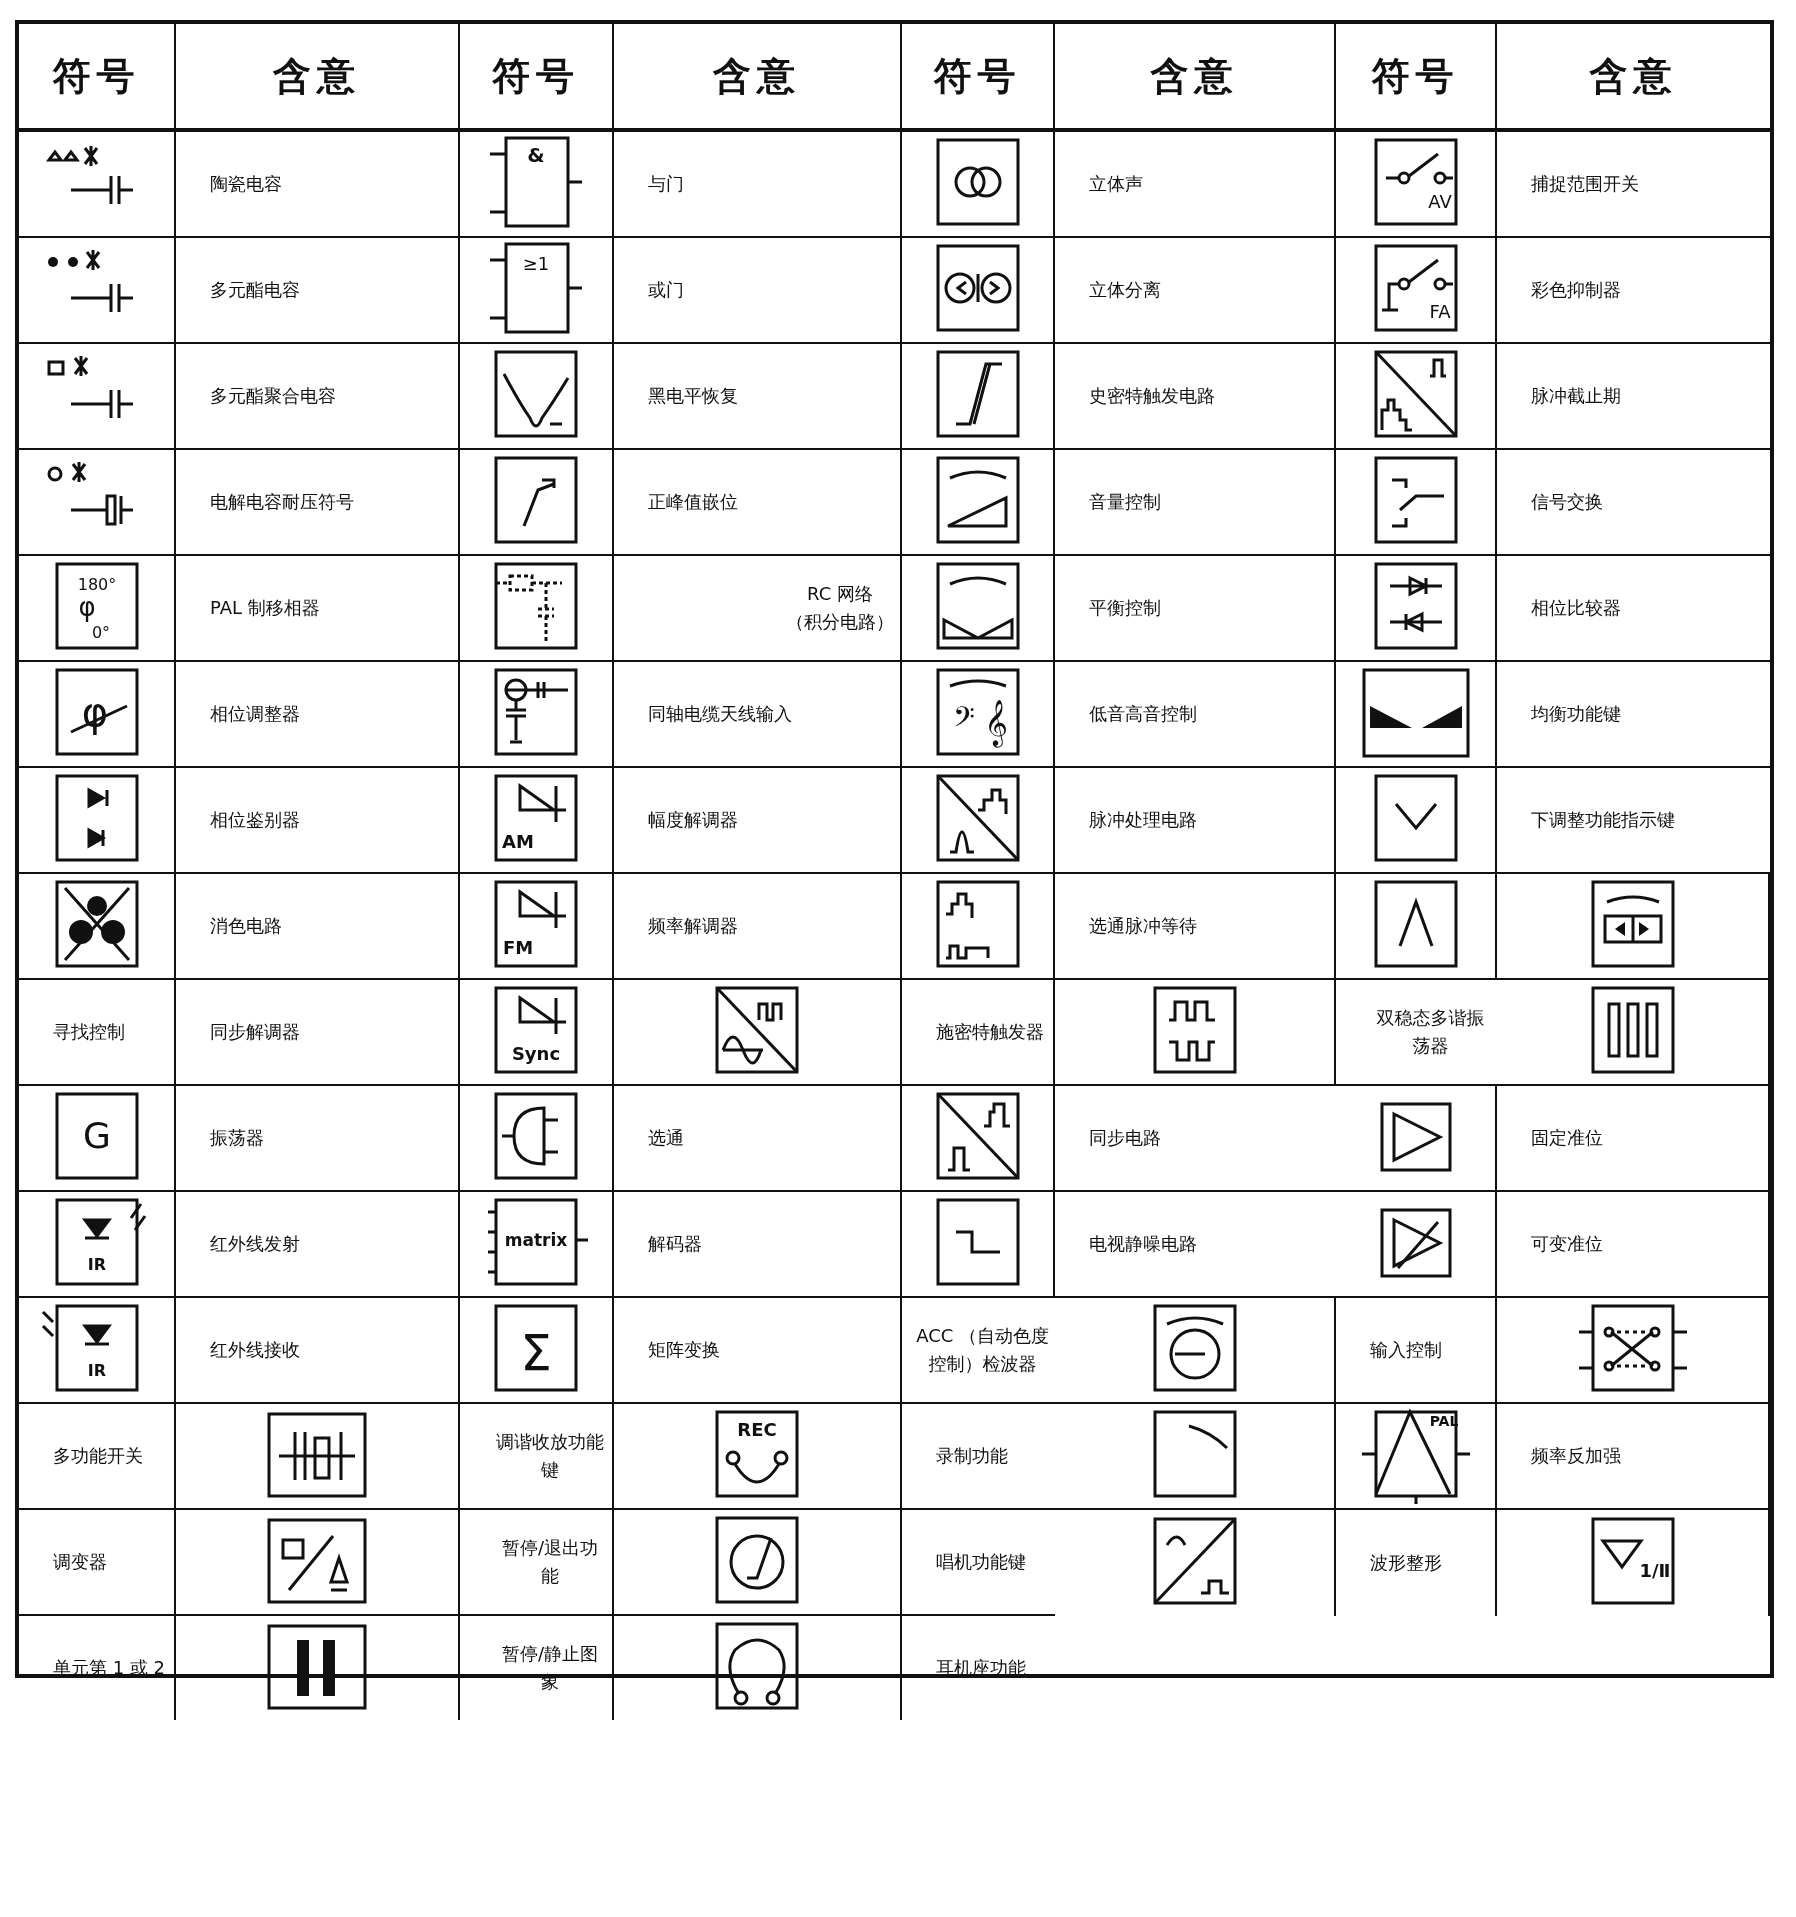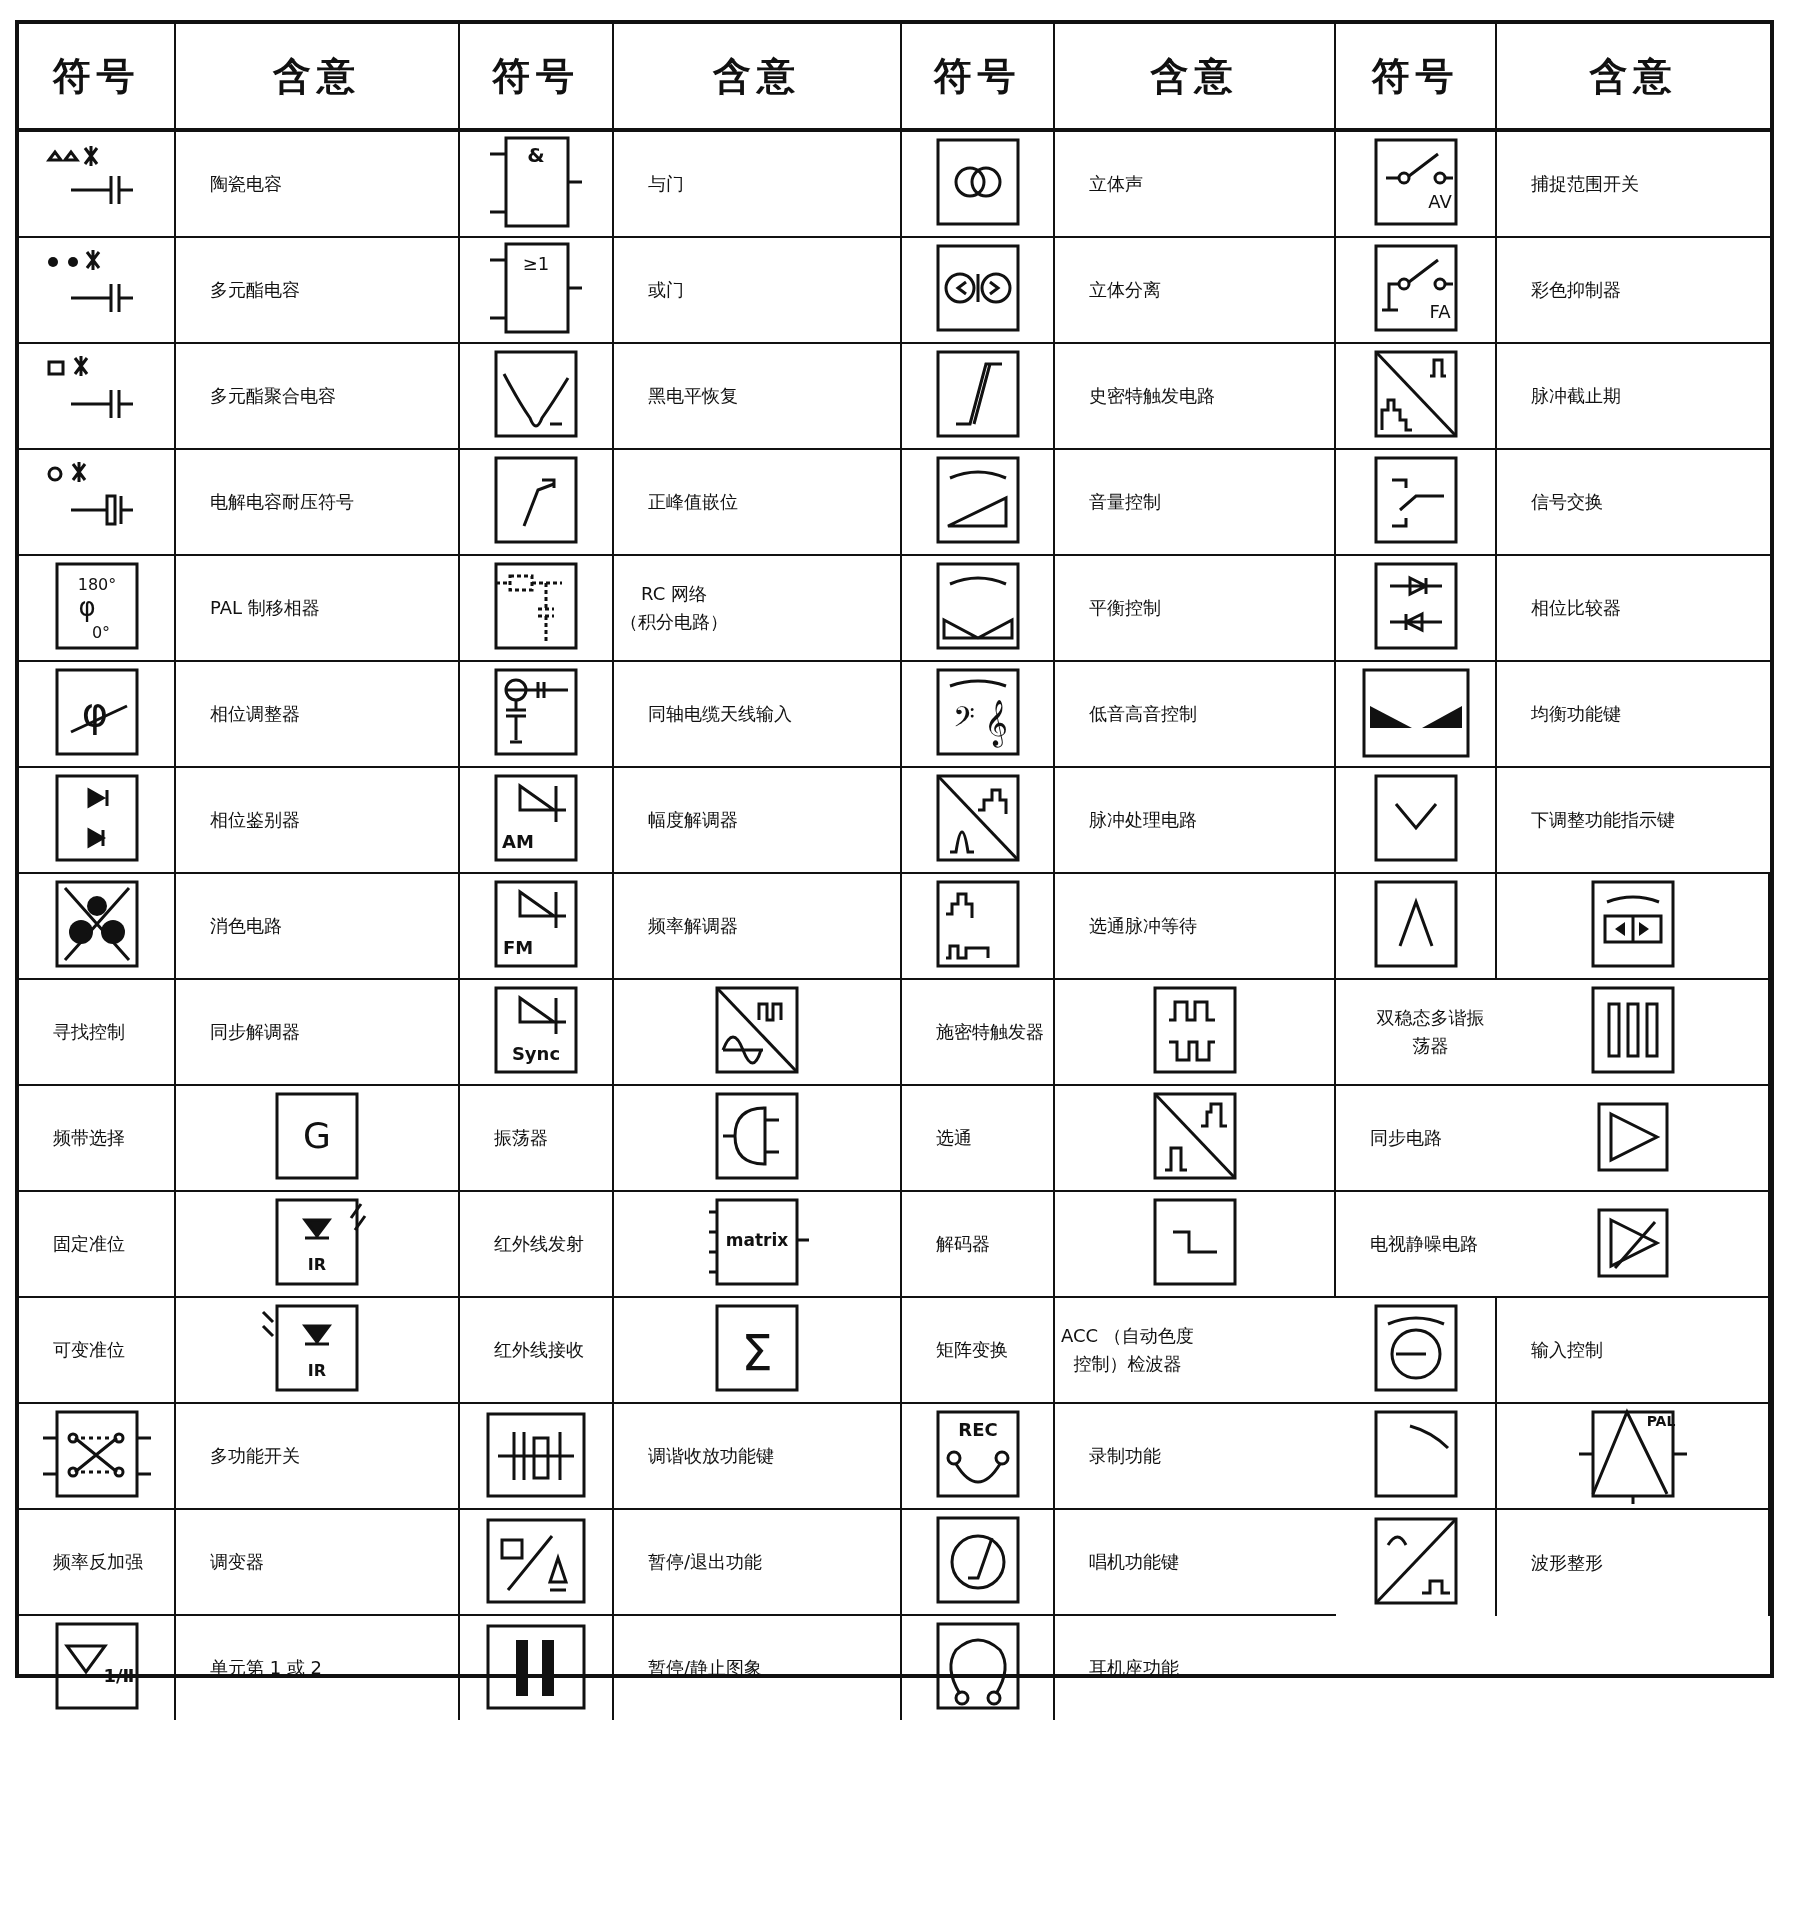--- a/index.html
+++ b/index.html
@@ -10,21 +10,21 @@
   .grid { display:grid; width:100%; height:100%;
           grid-template-columns: 157px 284px 154px 288px 153px 281px 161px 1fr;
           grid-template-rows: 108px repeat(15, 1fr); }
   .cell { border-right:2px solid #111; border-bottom:2px solid #111; box-sizing:border-box;
           display:flex; align-items:center; justify-content:center; position:relative; }
   .cell.lastcol { border-right:none; }
   .cell.lastrow { border-bottom:none; }
   .hdr { font-size:38px; font-weight:bold; letter-spacing:6px; }
   .hdrrow { border-bottom:4px solid #111; }
   .mean { font-size:18px; text-align:center; line-height:1.55; padding:12px 6px; justify-content:flex-start; padding-left:34px; }
-  .mean.center { justify-content:flex-start; padding-left:6px; }
+  .mean.center { justify-content:flex-end; padding-left:6px; }
   .sym svg { width:112px; height:100px; overflow:visible; }
   .sym svg * { vector-effect:non-scaling-stroke; }
 </style>
 </head>
 <body>
 
 <div id="tbl">
   <div class="grid" id="grid">
       <div class="cell hdr hdrrow">符号</div>
       <div class="cell hdr hdrrow">含意</div>
@@ -479,25 +479,20 @@
         </div>
       </div>
       <div class="cell sym">
         <span><svg viewBox="0 0 112 100">
             <rect x="16" y="8" width="80" height="84" stroke="#111" stroke-width="3" fill="none"></rect>
             <rect x="32" y="24" width="10" height="52" stroke="#111" stroke-width="3" fill="none"></rect>
             <rect x="51" y="24" width="10" height="52" stroke="#111" stroke-width="3" fill="none"></rect>
             <rect x="70" y="24" width="10" height="52" stroke="#111" stroke-width="3" fill="none"></rect>
           </svg></span>
       </div>
-      <div class="cell mean">
-        <div>
-          <div>频带选择</div>
-        </div>
-      </div>
       <div class="cell sym">
         <span><svg viewBox="0 0 112 100">
             <rect x="16" y="8" width="80" height="84" stroke="#111" stroke-width="3" fill="none"></rect>
             <text x="56" y="62" font-size="36" font-weight="normal" font-family="DejaVu Sans, sans-serif" fill="#111" text-anchor="middle">G</text>
           </svg></span>
       </div>
       <div class="cell mean">
         <div>
           <div>振荡器</div>
         </div>

